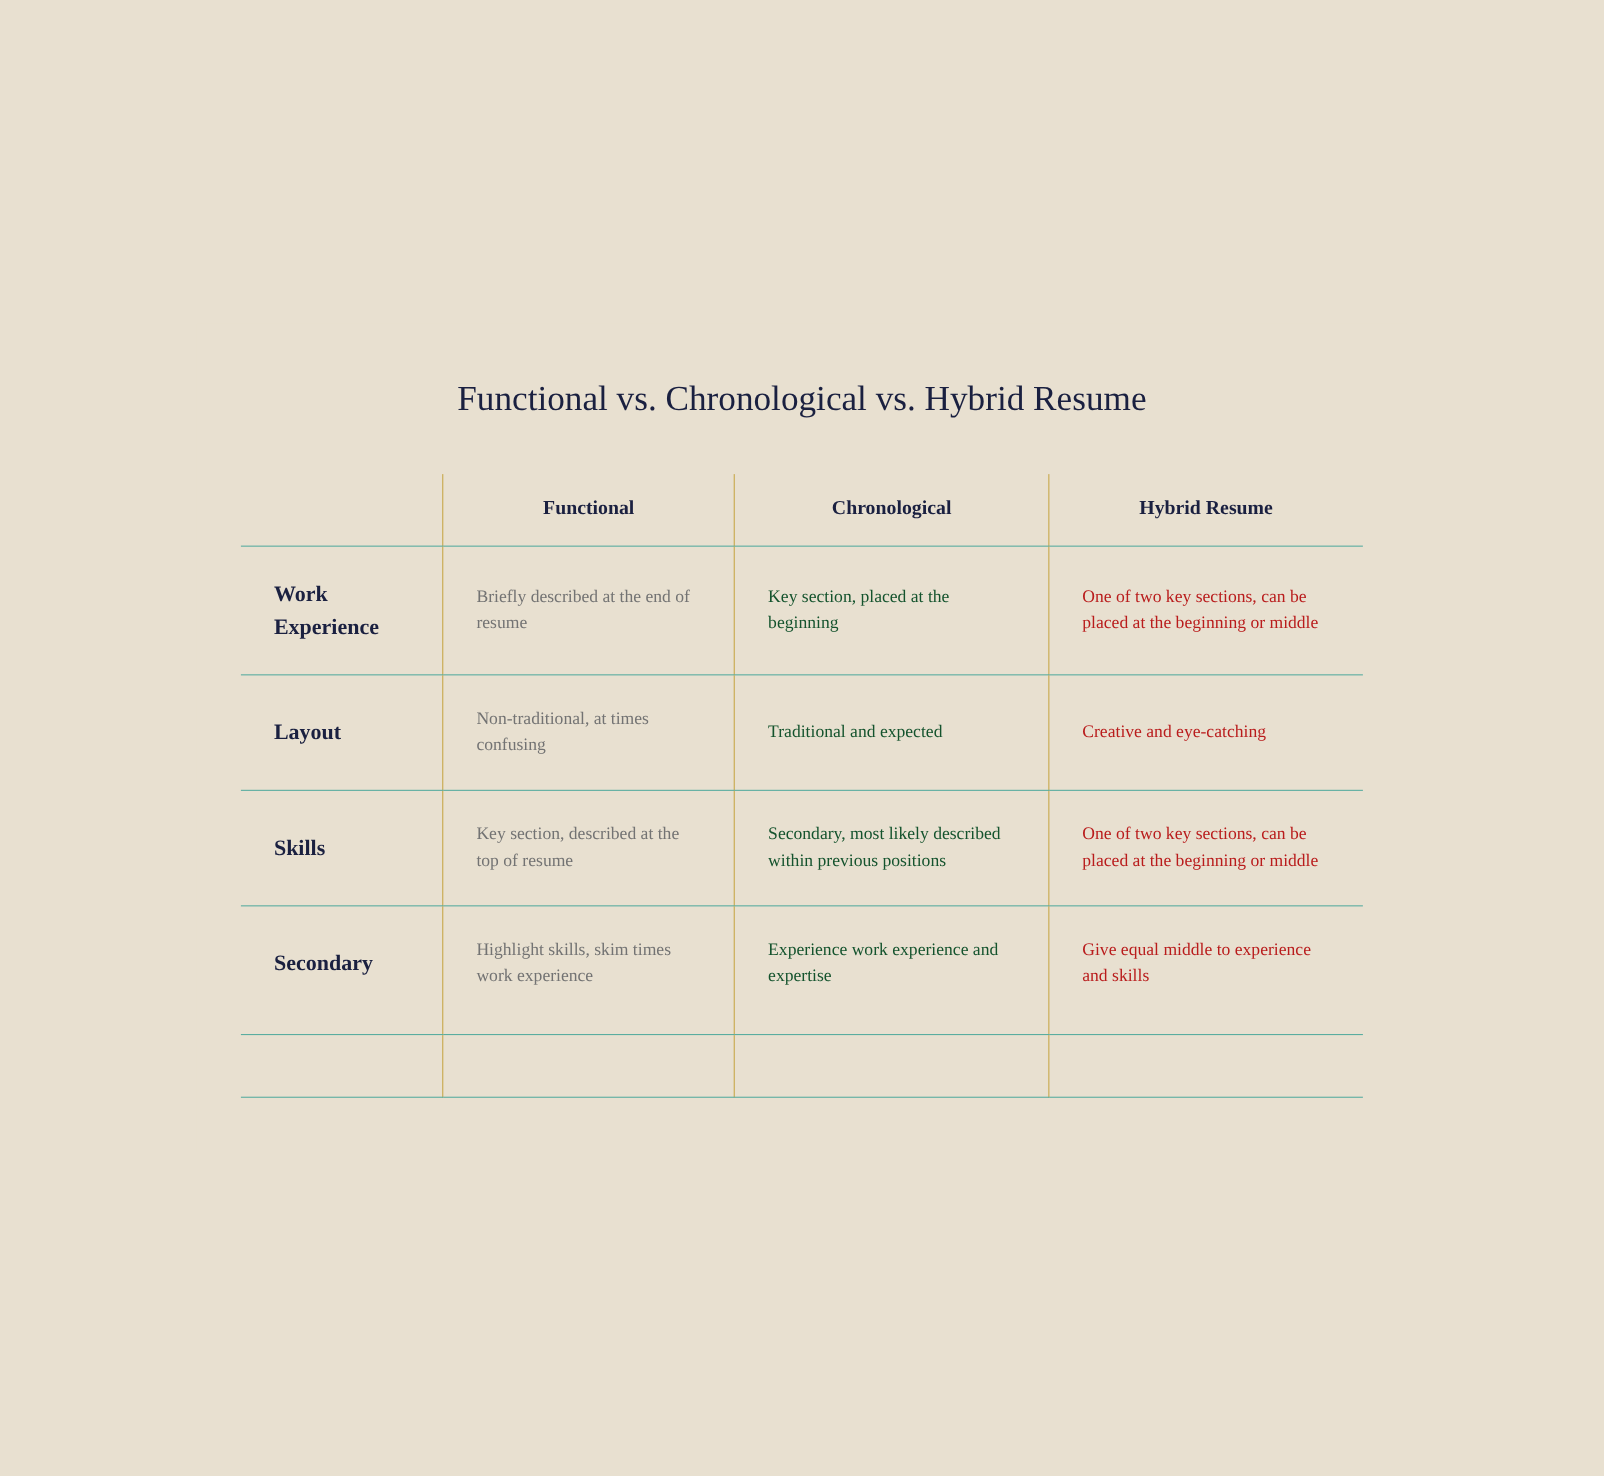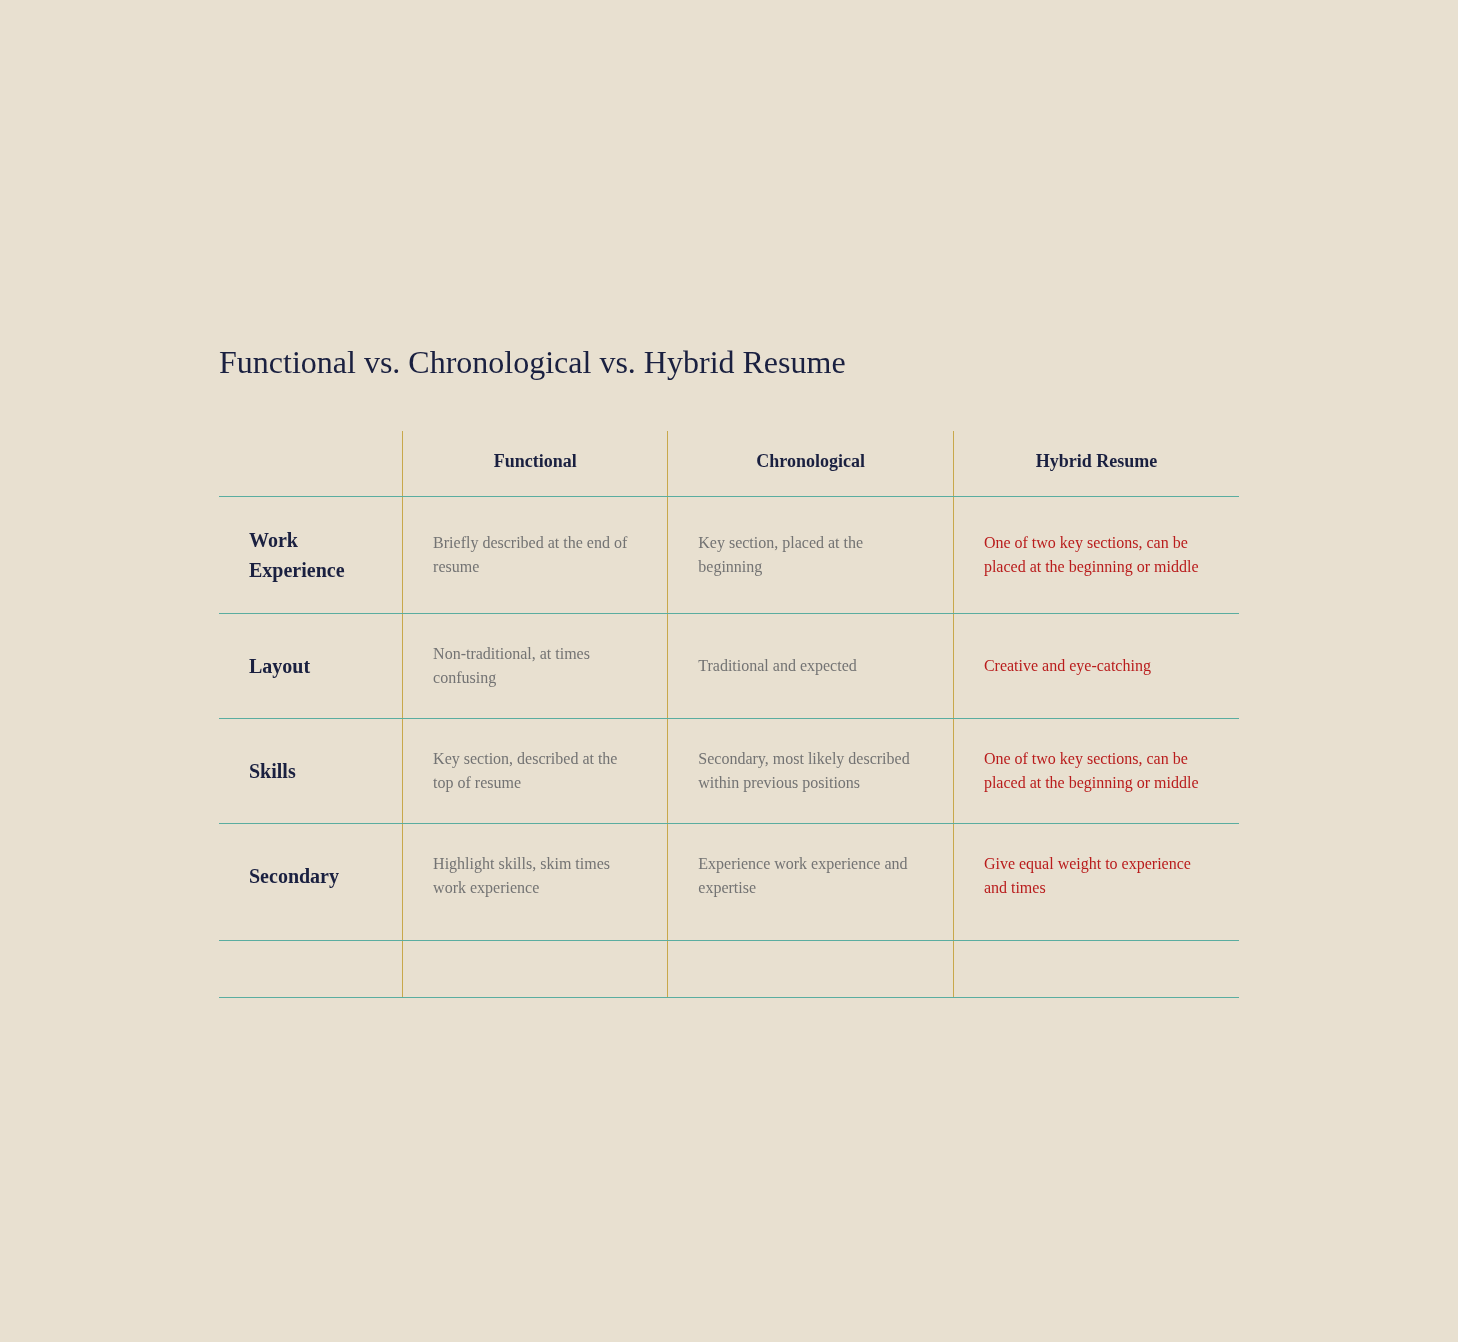--- a/index.html
+++ b/index.html
@@ -19,20 +19,21 @@
     }
 
     .container {
       width: 1100px;
       max-width: 100%;
       background-color: #e8e0d0;
       padding: 50px 40px;
     }
 
     .page-title {
+      text-align: center;
       font-size: 32px;
       font-weight: 400;
       color: #1a2040;
       margin-bottom: 50px;
       font-family: Georgia, serif;
     }
 
     .comparison-table {
       width: 100%;
       border-collapse: collapse;
@@ -93,21 +94,21 @@
       vertical-align: middle;
     }
 
     .comparison-table tbody td.functional-col {
       border-right: 1.5px solid #c8a84b;
       color: #737373;
     }
 
     .comparison-table tbody td.chronological-col {
       border-right: 1.5px solid #c8a84b;
-      color: #737373;
+      color: #14532d;
     }
 
     .comparison-table tbody td.hybrid-col {
       color: #b91c1c;
     }
 
     
     .comparison-table tbody tr:last-child td {
       border-bottom: 1.5px solid #5aada0;
       padding-bottom: 40px;
@@ -161,21 +162,21 @@
       <tr>
         <td class="row-header">Skills</td>
         <td class="functional-col">Key section, described at the top of resume</td>
         <td class="chronological-col">Secondary, most likely described within previous positions</td>
         <td class="hybrid-col">One of two key sections, can be placed at the beginning or middle</td>
       </tr>
       <tr>
         <td class="row-header">Secondary</td>
         <td class="functional-col">Highlight skills, skim times work experience</td>
         <td class="chronological-col">Experience work experience and expertise</td>
-        <td class="hybrid-col">Give equal weight to experience and times</td>
+        <td class="hybrid-col">Give equal middle to experience and skills</td>
       </tr>
     </tbody>
     <tfoot>
       <tr>
         <td></td>
         <td></td>
         <td></td>
         <td></td>
       </tr>
     </tfoot>

